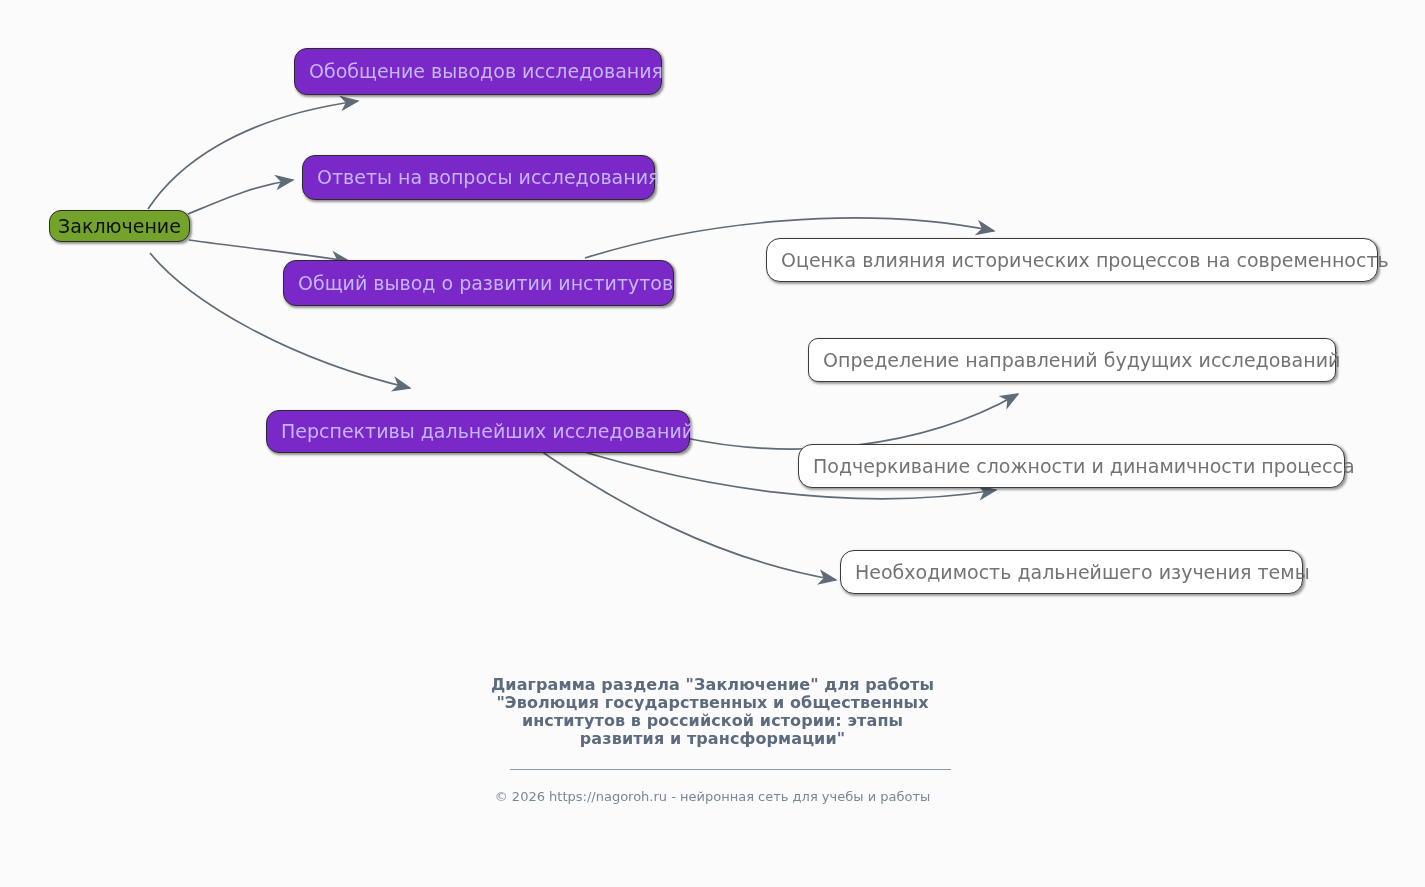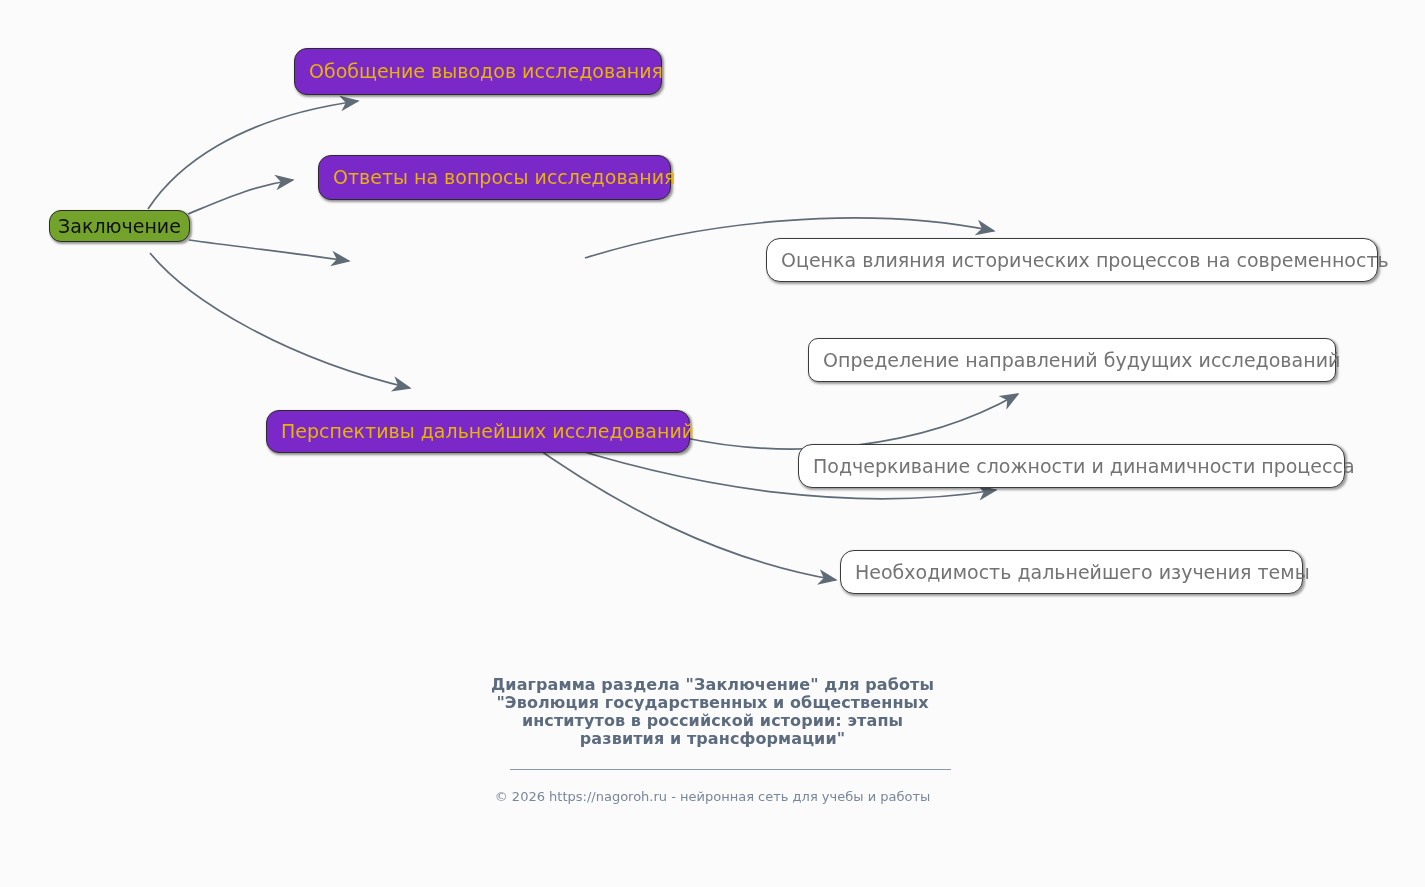--- a/index.html
+++ b/index.html
@@ -54,21 +54,21 @@
   }
   .node.branch {
     background: #7a28c8;
     border: 1.4px solid #2b2b2b;
     border-radius: 13px;
     box-shadow: 1.8px 1.8px 2.4px rgba(0,0,0,0.42);
     padding-left: 14px;
     padding-right: 14px;
   }
   .node.branch .node-label {
-    color: #eab308;
+    color: #c4b5fd;
     font-size: 19px;
   }
   .node.leaf {
     background: #ffffff;
     border: 1.5px solid #3c3c3c;
     border-radius: 14px;
     box-shadow: 1.8px 1.8px 2.4px rgba(0,0,0,0.38);
     padding-left: 14px;
     padding-right: 14px;
   }
@@ -143,24 +143,27 @@
   </svg>
 
   <div class="node root" style="left:49px; top:210px; width:141px; height:32px;">
     <span class="node-label">Заключение</span>
   </div>
 
   <div class="node branch" style="left:294px; top:48px; width:368px; height:47px;">
     <span class="node-label">Обобщение выводов исследования</span>
   </div>
 
-  <div class="node branch" style="left:302px; top:155px; width:353px; height:45px;margin-left:16px;">
+  <div class="node branch" style="left:302px; top:155px; width:353px; height:45px;">
     <span class="node-label">Ответы на вопросы исследования</span>
   </div>
 
+  <div class="node branch" style="left:283px; top:260px; width:391px; height:46px;">
+    <span class="node-label">Общий вывод о развитии институтов</span>
+  </div>
 
   <div class="node branch" style="left:266px; top:392px; width:424px; height:43px;margin-top:18px;">
     <span class="node-label">Перспективы дальнейших исследований</span>
   </div>
 
   <div class="node leaf" style="left:766px; top:238px; width:612px; height:44px;">
     <span class="node-label">Оценка влияния исторических процессов на современность</span>
   </div>
 
   <div class="node leaf" style="left:808px; top:338px; width:528px; height:44px;border-radius:10px;">

